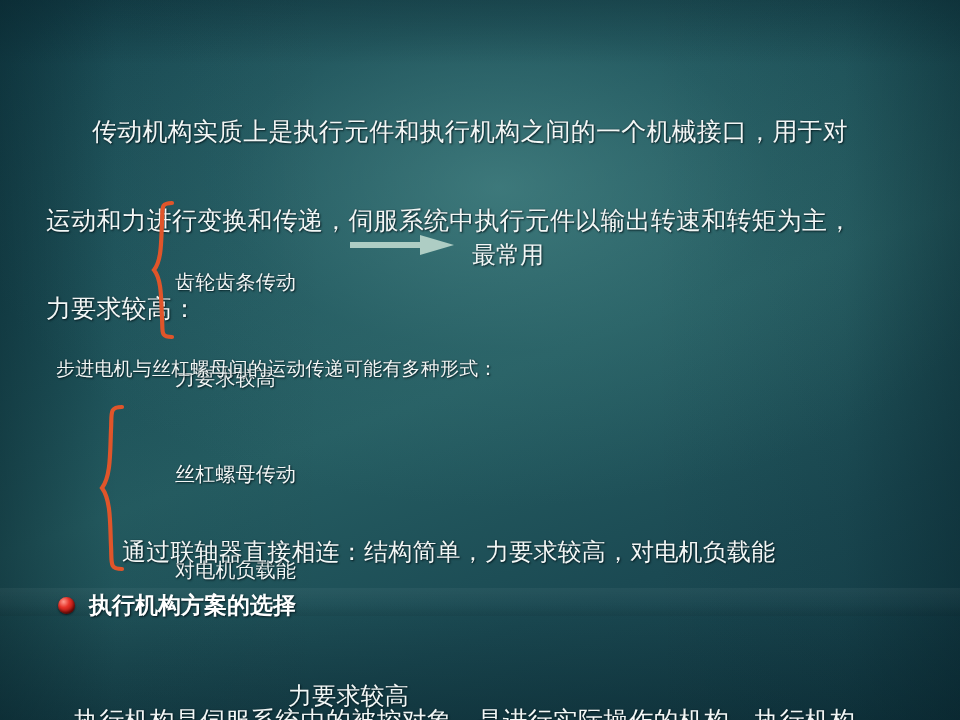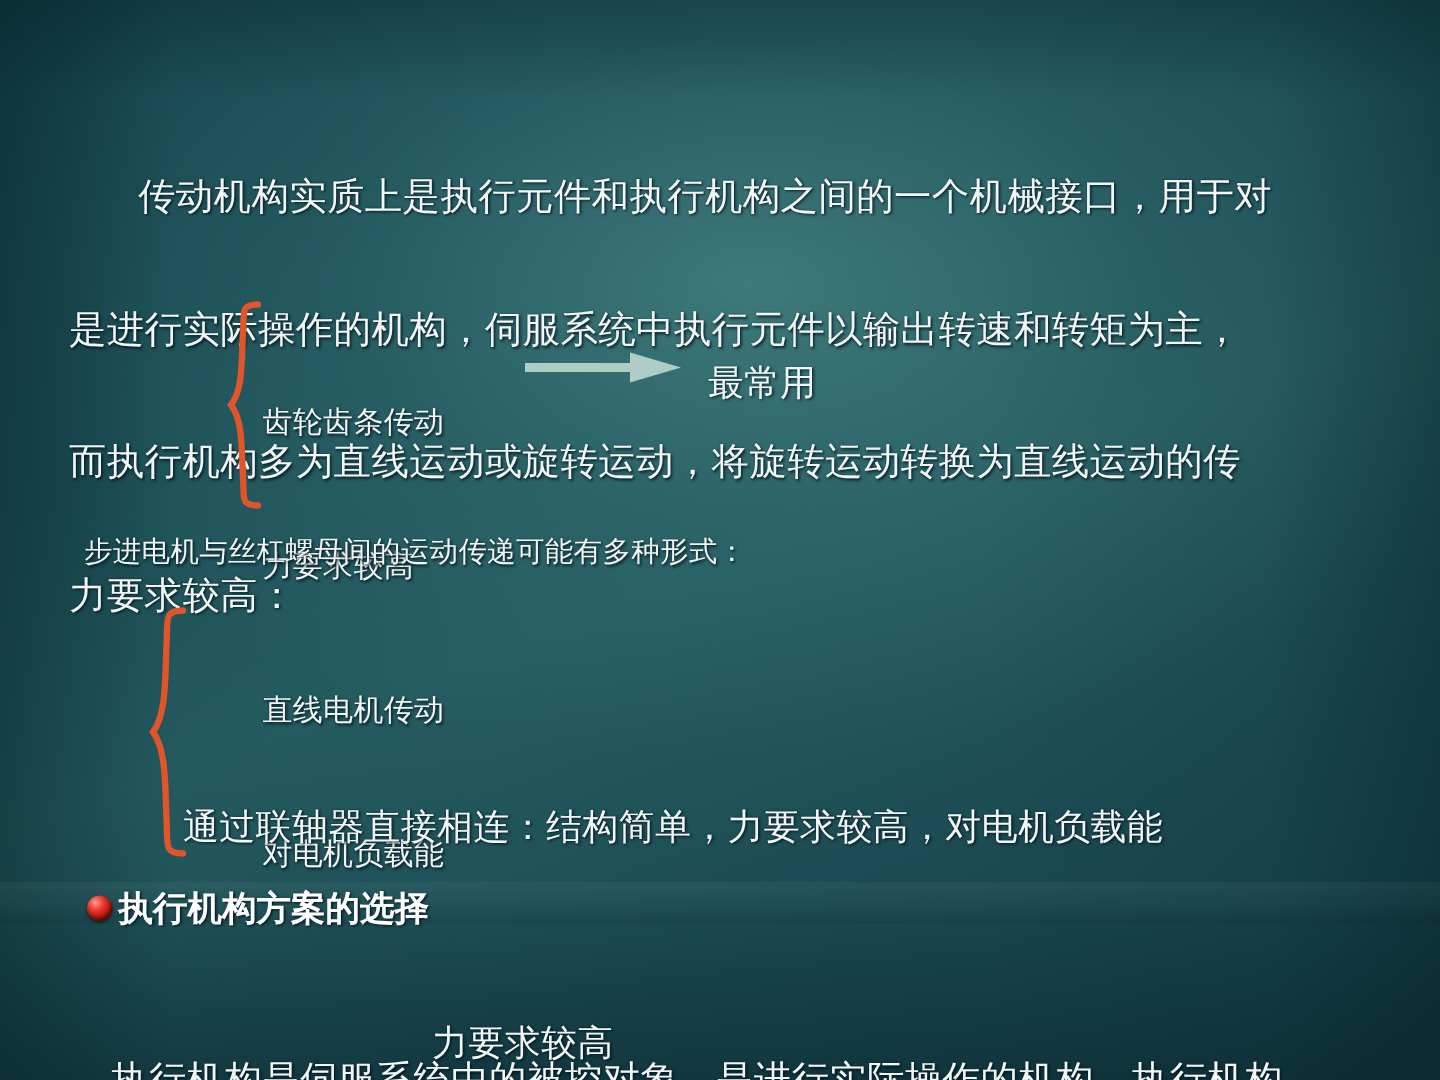--- a/index.html
+++ b/index.html
@@ -120,21 +120,21 @@
     width: 960px;
     height: 28px;
     background: linear-gradient(180deg, rgba(255,255,255,0.045) 0%, rgba(255,255,255,0.015) 60%, rgba(0,0,0,0.06) 100%);
     z-index: 2;
   }
   #section-heading {
     left: 58px;
     top: 590px;
     display: flex;
     align-items: center;
-    gap: 4px;
+    gap: 14px;
   }
   #bullet-ball {
     width: 17px;
     height: 17px;
     border-radius: 50%;
     background:
       radial-gradient(circle at 33% 28%, #ff9a8e 0%, #e8342a 34%, #a8120d 72%, #5e0604 100%);
     box-shadow: 0 1px 2px rgba(0,10,14,0.7), inset -1px -2px 3px rgba(0,0,0,0.5);
     flex: 0 0 auto;
   }
@@ -156,35 +156,34 @@
   }
   #closing .line.indent { padding-left: 30px; }
 </style>
 </head>
 <body>
 
 <div id="slide">
 
   <div id="intro" class="layer txt">
     <div class="line indent">传动机构实质上是执行元件和执行机构之间的一个机械接口，用于对</div>
-    <div class="line">是进行实际操作的机构，伺服系统中执行元件以输出转速和转矩为主，</div>
-    <div class="line">而执行机构多为直线运动或旋转运动，将旋转运动转换为直线运动的传</div>
+    <div class="line">运动和力进行变换和传递，伺服系统中执行元件以输出转速和转矩为主，</div>
     <div class="line">力要求较高：</div>
   </div>
 
   <div id="brace1" class="layer">
     <svg width="30" height="140" viewBox="0 0 30 140" fill="none">
       <path d="M22 3 C10 3 13 8 12 22 C11 40 12 60 4 70 C12 80 11 100 12 118 C13 132 10 137 22 137" stroke="#e0552a" stroke-width="4.2" stroke-linecap="round" fill="none"></path>
     </svg>
   </div>
 
   <div id="list1" class="layer txt">
     <div class="item">齿轮齿条传动</div>
     <div class="item">力要求较高</div>
-    <div class="item">直线电机传动</div>
+    <div class="item">丝杠螺母传动</div>
     <div class="item">对电机负载能</div>
   </div>
 
   <div id="arrow-group" class="layer">
     <svg id="arrow-svg" width="108" height="24" viewBox="0 0 108 24">
       <rect x="0" y="9" width="76" height="6" fill="#aecdc4"></rect>
       <polygon points="70,2 104,12 70,22" fill="#aecdc4"></polygon>
     </svg>
     <span id="arrow-label">最常用</span>
   </div>

